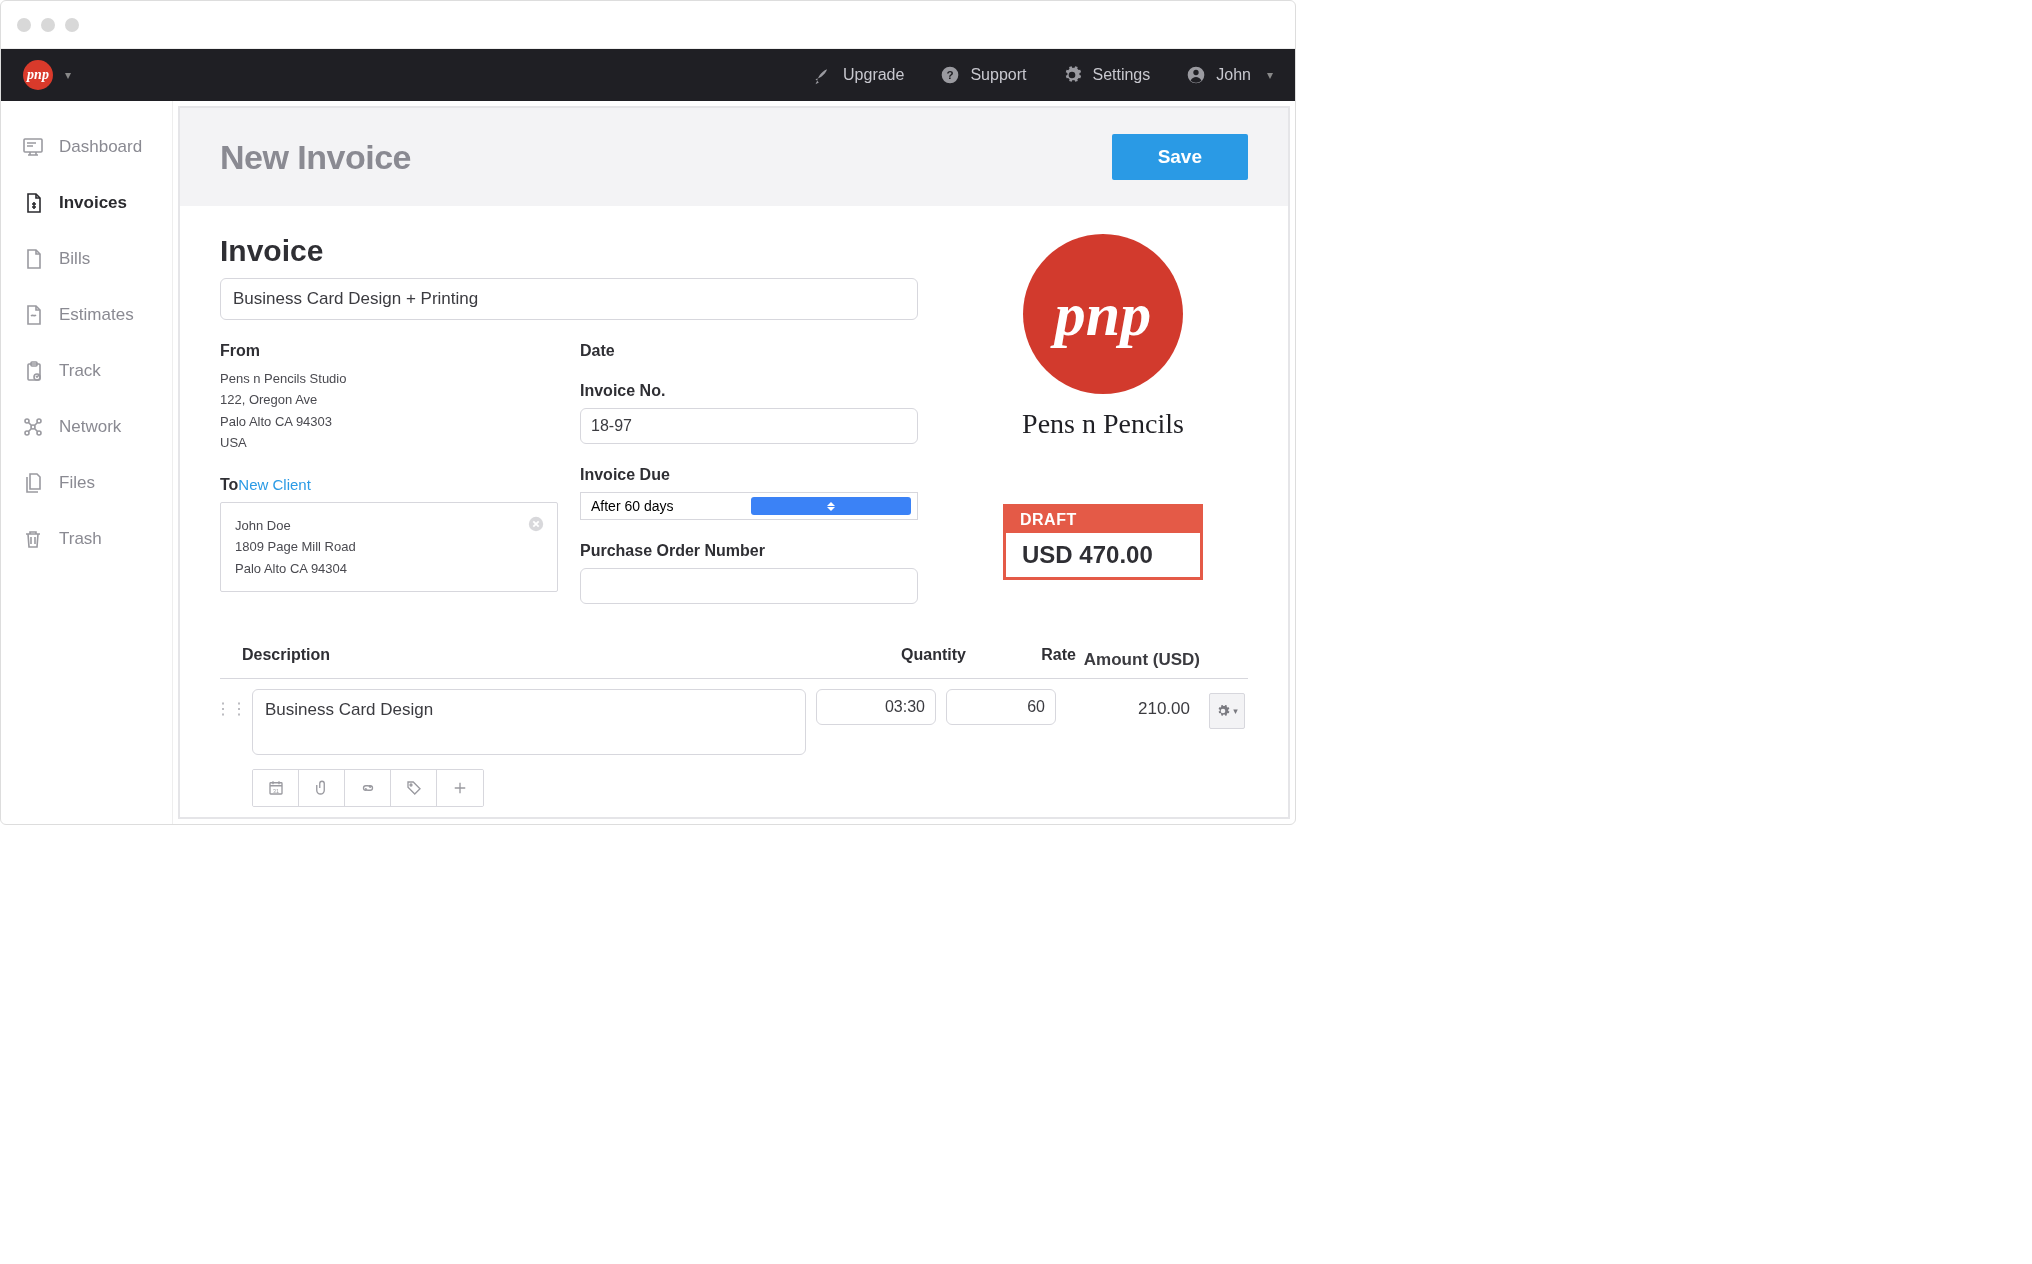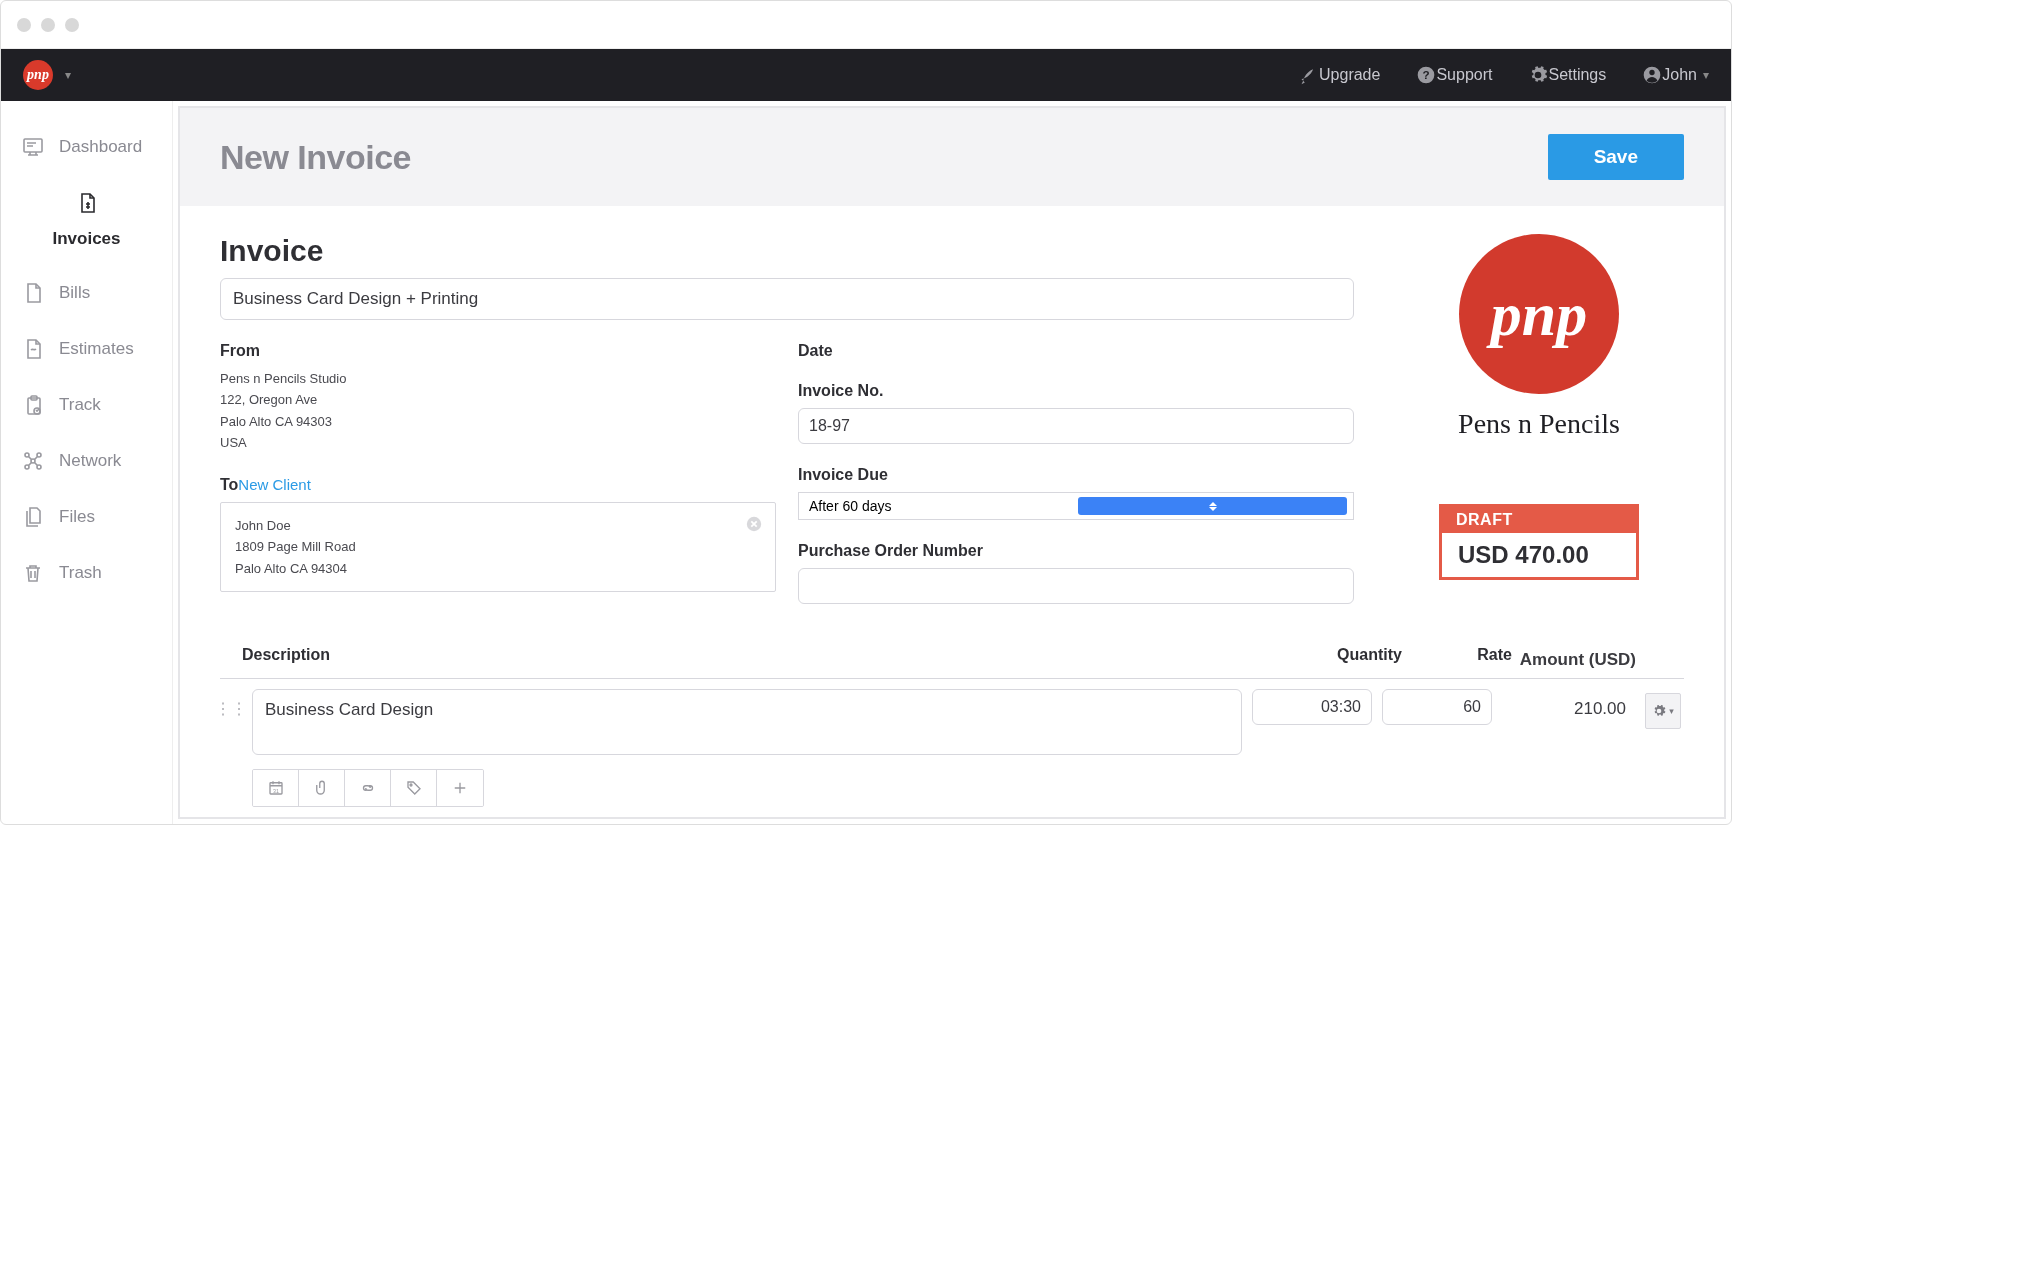--- a/index.html
+++ b/index.html
@@ -1,40 +1,40 @@
 <!DOCTYPE html>
 <html><head>
 <meta charset="utf-8">
 <style>
   * { box-sizing: border-box; margin: 0; padding: 0; }
   html, body { height: 100%; font-family: -apple-system, BlinkMacSystemFont, "Segoe UI", Helvetica, Arial, sans-serif; }
   body { background: #fff; }
 
-  .window { width: 1732px; border: 1px solid #ddd; border-radius: 6px; overflow: hidden; display: flex; flex-direction: column; background: #fff; }
+  .window { width: 1296px; border: 1px solid #ddd; border-radius: 6px; overflow: hidden; display: flex; flex-direction: column; background: #fff; }
 
   .titlebar { height: 48px; display: flex; align-items: center; padding: 0 16px; gap: 10px; border-bottom: 1px solid #eee; }
   .tl-dot { width: 14px; height: 14px; border-radius: 50%; background: #d8d8d8; }
 
   .topnav { height: 52px; background: #1f1f24; display: flex; align-items: center; padding: 0 22px; color: #bdbdc4; }
   .brand { display: flex; align-items: center; gap: 10px; }
   .brand-logo { width: 30px; height: 30px; border-radius: 50%; background: #d93a2b; display: flex; align-items: center; justify-content: center; color: #fff; font-family: Georgia, serif; font-style: italic; font-weight: 700; font-size: 14px; }
   .brand-caret { font-size: 12px; color: #888; margin-left: 2px; }
   .topnav-spacer { flex: 1; }
-  .top-item { display: flex; align-items: center; margin-left: 36px; cursor: pointer; font-size: 16px; color: #c8c8cf; }
+  .top-item { display: flex; align-items: center; gap: 10px; margin-left: 36px; cursor: pointer; font-size: 16px; color: #c8c8cf; }
   .top-icon { width: 20px; height: 20px; display: inline-flex; align-items: center; justify-content: center; }
   .top-icon svg { fill: #9a9aa0; }
   .top-icon .circle-bg { fill: #9a9aa0; }
   .top-icon .circle-fg { fill: #1f1f24; }
   .user-caret { font-size: 12px; color: #888; margin-left: 6px; }
 
   .body { display: flex; flex: 1; min-height: 0; }
 
   .sidebar { width: 172px; padding: 18px 0; border-right: 1px solid #eee; }
   .side-item { display: flex; align-items: center; gap: 14px; padding: 16px 20px; cursor: pointer; color: #8a8a92; font-size: 17px; }
-  .side-item.active { color: #2a2a2e; font-weight: 600; flex-direction: column; }
+  .side-item.active { color: #2a2a2e; font-weight: 600; }
   .side-icon { width: 24px; height: 24px; flex: 0 0 24px; display: inline-flex; align-items: center; justify-content: center; }
   .side-icon svg { stroke: #9a9aa0; fill: none; stroke-width: 1.6; }
   .side-item.active .side-icon svg { stroke: #2a2a2e; }
 
   .main { flex: 1; padding: 5px; }
   .panel { border: 2px solid #e5e5e8; background: #fff; height: 100%; display: flex; flex-direction: column; }
   .panel-header { background: #f3f3f5; padding: 26px 40px; display: flex; align-items: center; justify-content: space-between; }
   .panel-title { font-size: 34px; font-weight: 600; color: #8a8a92; letter-spacing: -0.5px; }
   .save-btn { background: #2a9ae5; color: #fff; border: none; padding: 12px 46px; font-size: 19px; font-weight: 700; border-radius: 2px; cursor: pointer; }
 

